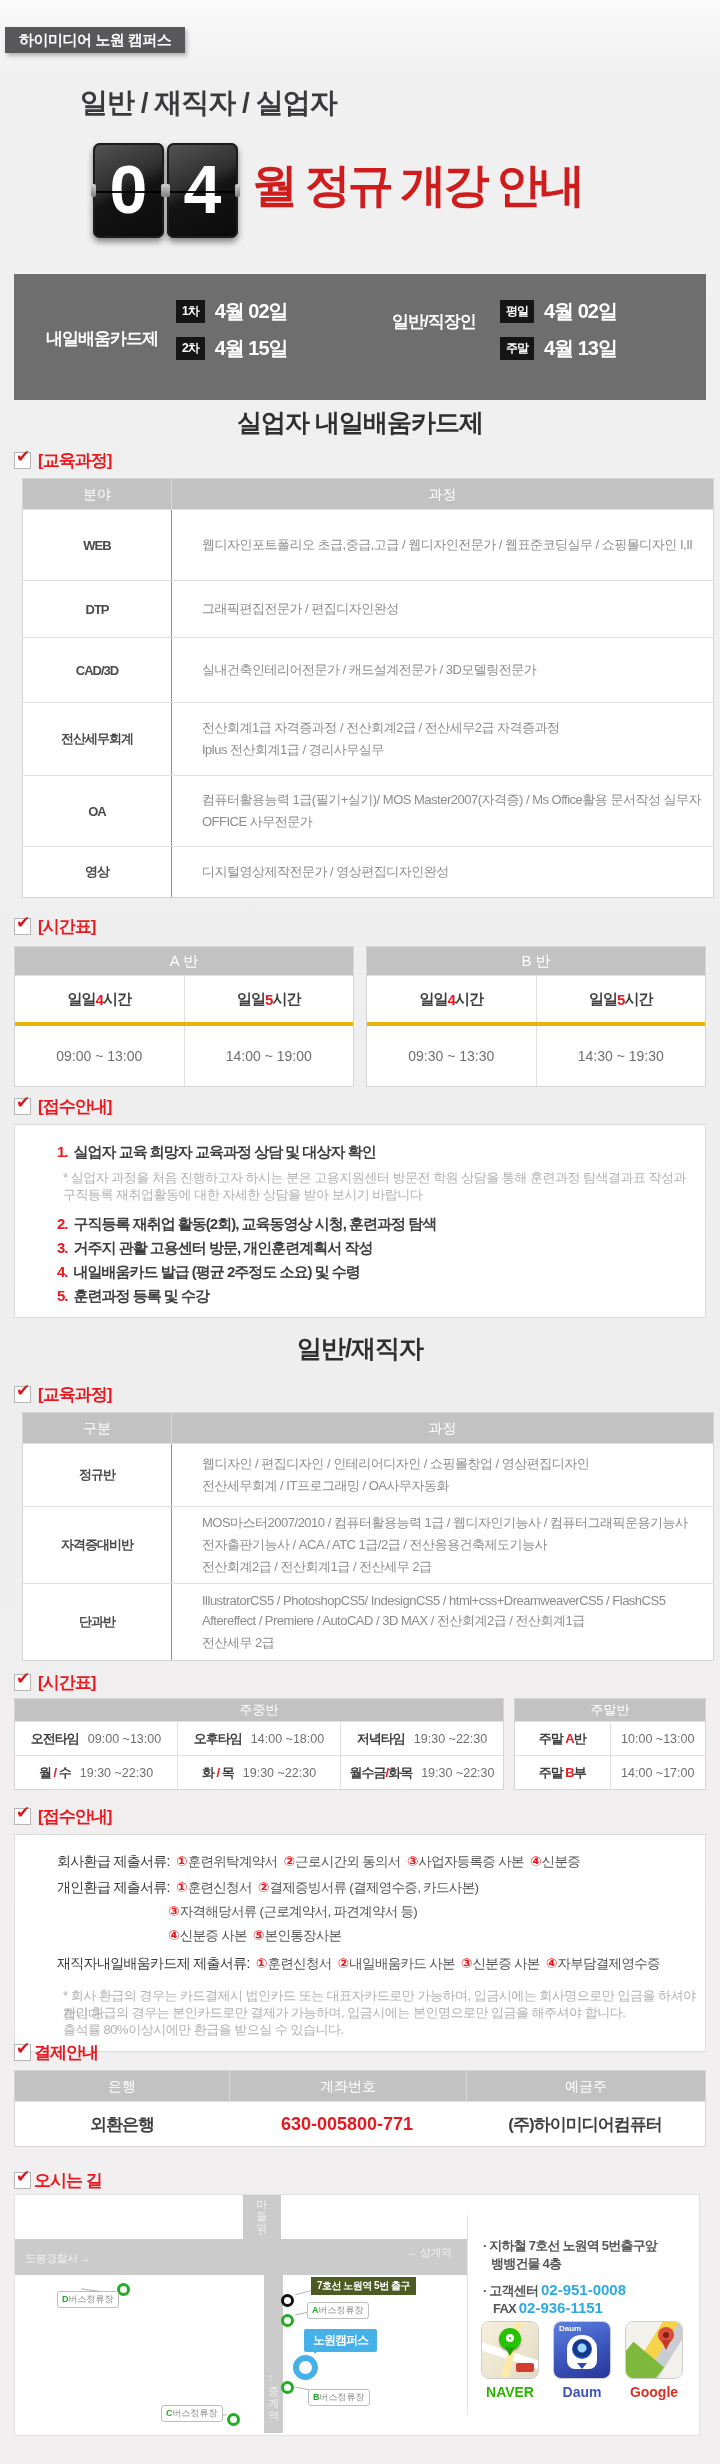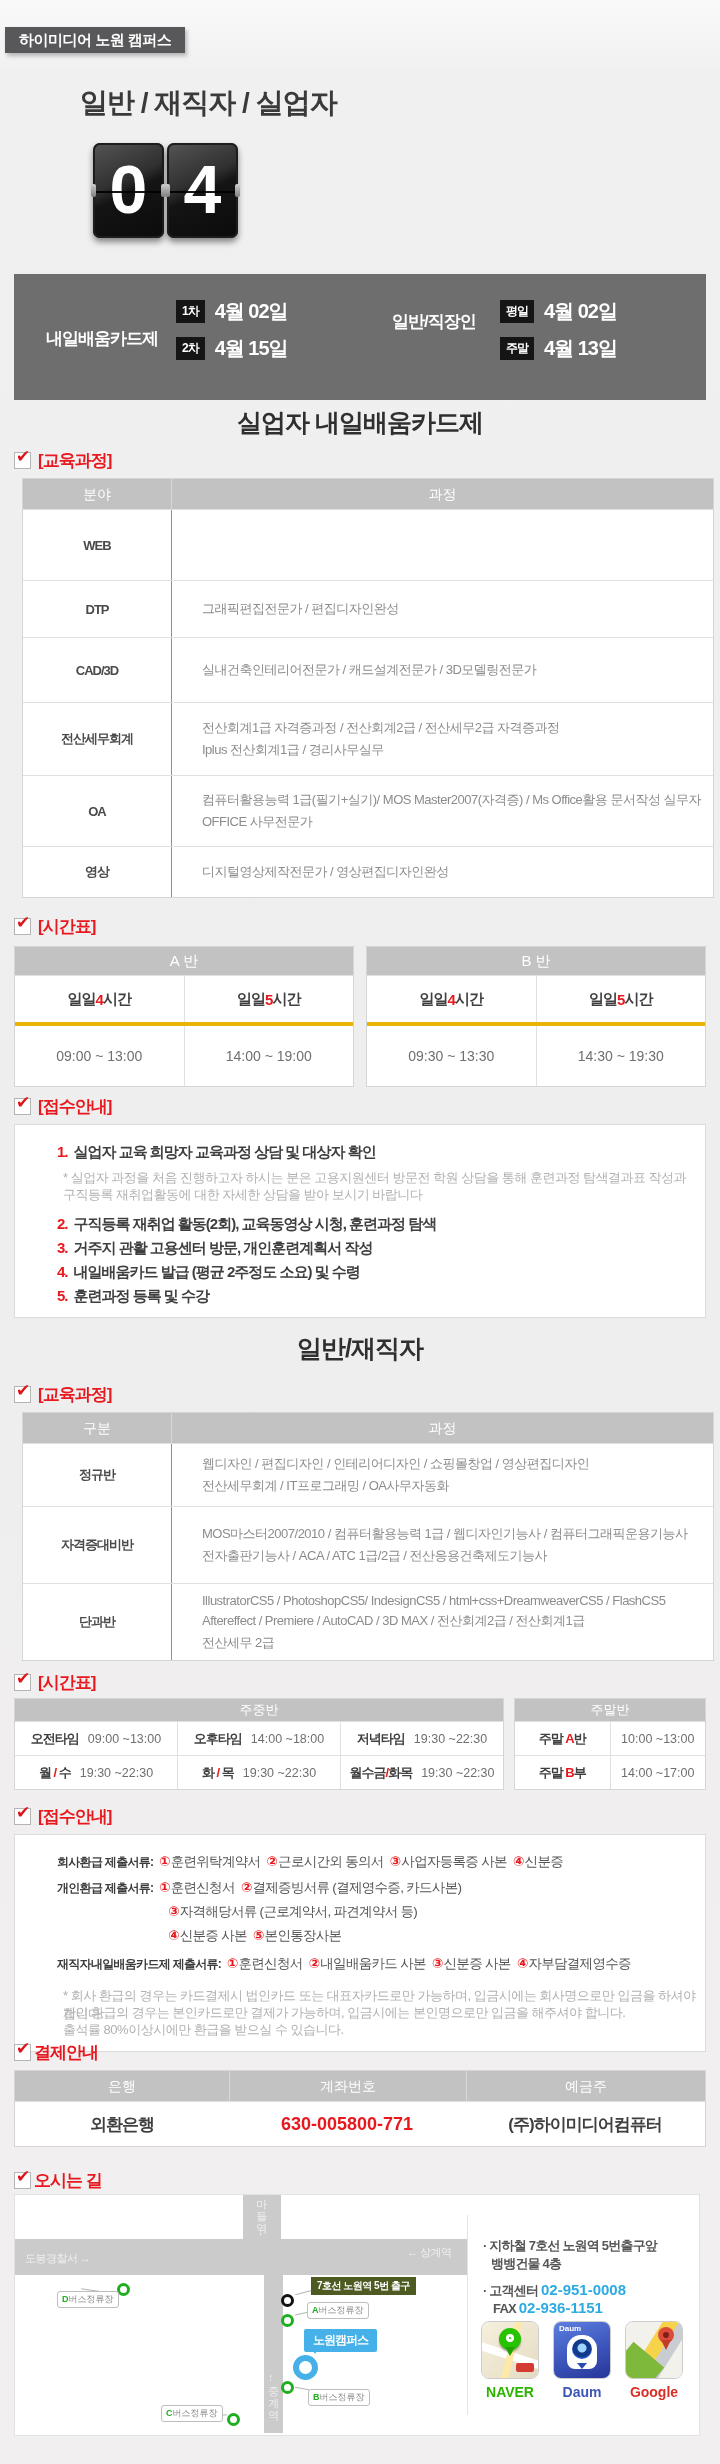--- a/index.html
+++ b/index.html
@@ -73,21 +73,21 @@
   .wd{position:absolute;background:#fff;border:1px solid #d5d5d5;}
   .wd-h{height:22px;line-height:22px;background:#c3c2c2;color:#fff;text-align:center;font-size:13px;}
   .wd-row{display:flex;border-top:1px solid #e0e0e0;height:33px;}
   .wd-cell{flex:1;display:flex;align-items:center;justify-content:center;gap:9px;}
   .wd-cell+.wd-cell{border-left:1px solid #e0e0e0;}
   .wd-lab{color:#3f3f3f;font-size:13px;font-weight:bold;letter-spacing:-1px;}
   .wd-time{color:#6f6f6f;font-size:12.5px;}
 
   
   .docline{position:absolute;left:42px;font-size:13.5px;color:#555;letter-spacing:-0.7px;white-space:nowrap;}
-  .doclabel{font-weight:bold;color:#3b3b3b;font-size:12px;}
+  .doclabel{font-weight:normal;color:#3b3b3b;font-size:14px;}
   .cnum{color:#e8191e;font-weight:bold;margin:0 1px 0 3px;}
   .doc-ind{left:150px;}
 
   
   .bank{left:14px;width:690px;background:#fff;border:1px solid #d5d5d5;}
   .bank .thead{height:30px;}
   .bk1{width:214px;text-align:center;border-right:1px solid #d9d8d8;}
   .bk2{width:236px;text-align:center;border-right:1px solid #d9d8d8;}
   .bk3{flex:1;text-align:center;}
   .bank-row{display:flex;border-top:1px solid #e0e0e0;height:44px;align-items:center;}
@@ -150,20 +150,21 @@
       <span class="hinge hl"></span>
       <span>0</span>
       <span class="hinge hr"></span>
     </div>
     <div class="tile">
       <span class="hinge hl"></span>
       <span>4</span>
       <span class="hinge hr"></span>
     </div>
   </div>
+  <div class="abs headline">월 정규 개강 안내</div>
 
   <div class="abs bar">
     <div class="bar-label" style="left:32px;top:53px;">내일배움카드제</div>
     <div class="bar-rows" style="left:162px;top:23px;">
       <div class="bar-row">
         <span class="bar-badge">1차</span>
         <span class="bar-date">4월 02일</span>
       </div>
       <div class="bar-row">
         <span class="bar-badge">2차</span>
@@ -192,20 +193,23 @@
     <span class="hred">[교육과정]</span>
   </div>
 
   <div class="abs tbl" style="top:478px;">
     <div class="thead">
       <div class="th1">분야</div>
       <div class="th2">과정</div>
     </div>
     <div class="trow" style="height:70px;">
       <div class="tc1">WEB</div>
+      <div class="tc2">
+          <span>웹디자인포트폴리오 초급,중급,고급 / 웹디자인전문가 / 웹표준코딩실무 / 쇼핑몰디자인 I,II</span>
+        </div>
     </div>
     <div class="trow" style="height:56px;">
       <div class="tc1">DTP</div>
       <div class="tc2">
           <span>그래픽편집전문가 / 편집디자인완성</span>
         </div>
     </div>
     <div class="trow" style="height:64px;">
       <div class="tc1">CAD/3D</div>
       <div class="tc2">
@@ -326,20 +330,21 @@
       <div class="tc2">
         <span>웹디자인 / 편집디자인 / 인테리어디자인 / 쇼핑몰창업 / 영상편집디자인</span>
         <span>전산세무회계 / IT프로그래밍 / OA사무자동화</span>
       </div>
     </div>
     <div class="trow" style="height:76px;">
       <div class="tc1">자격증대비반</div>
       <div class="tc2">
         <span>MOS마스터2007/2010 / 컴퓨터활용능력 1급 / 웹디자인기능사 / 컴퓨터그래픽운용기능사</span>
         <span>전자출판기능사 / ACA / ATC 1급/2급 / 전산응용건축제도기능사</span>
+        <span>전산회계2급 / 전산회계1급 / 전산세무 2급</span>
       </div>
     </div>
     <div class="trow" style="height:76px;">
       <div class="tc1">단과반</div>
       <div class="tc2">
         <span>IllustratorCS5 / PhotoshopCS5/ IndesignCS5 / html+css+DreamweaverCS5 / FlashCS5</span>
         <span>Aftereffect / Premiere / AutoCAD / 3D MAX / 전산회계2급 / 전산회계1급</span>
         <span>전산세무 2급</span>
       </div>
     </div>

